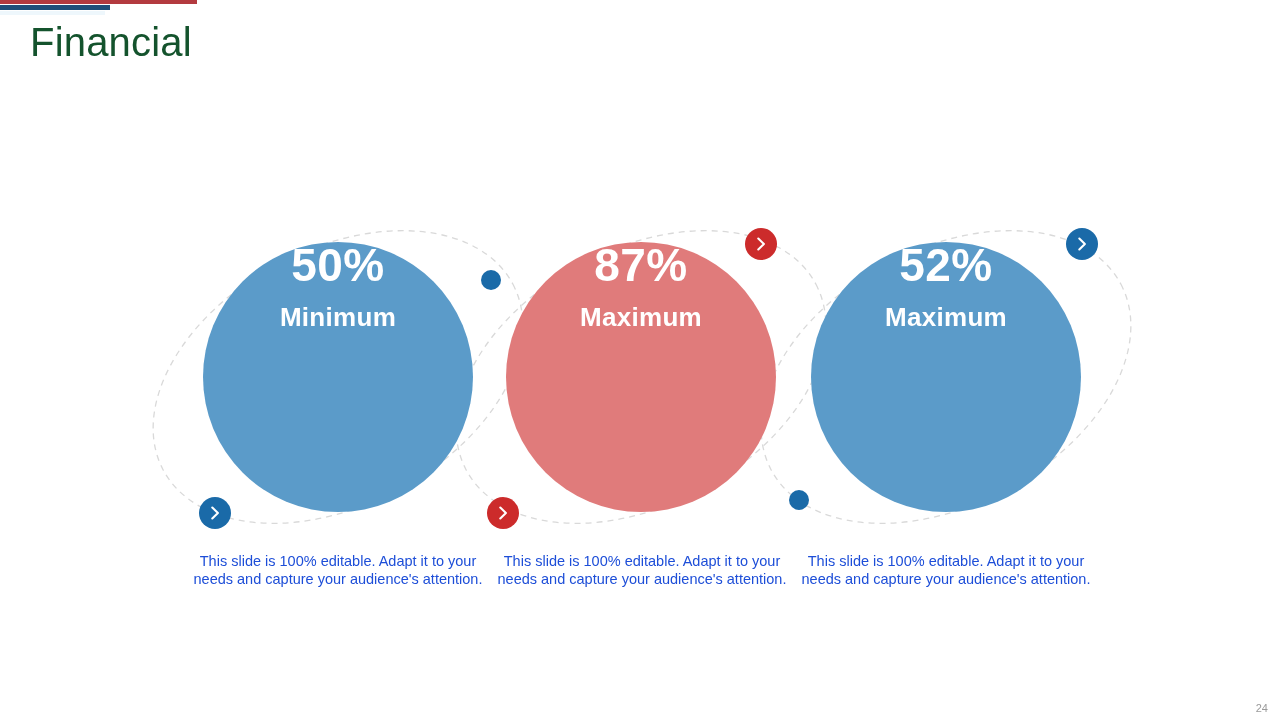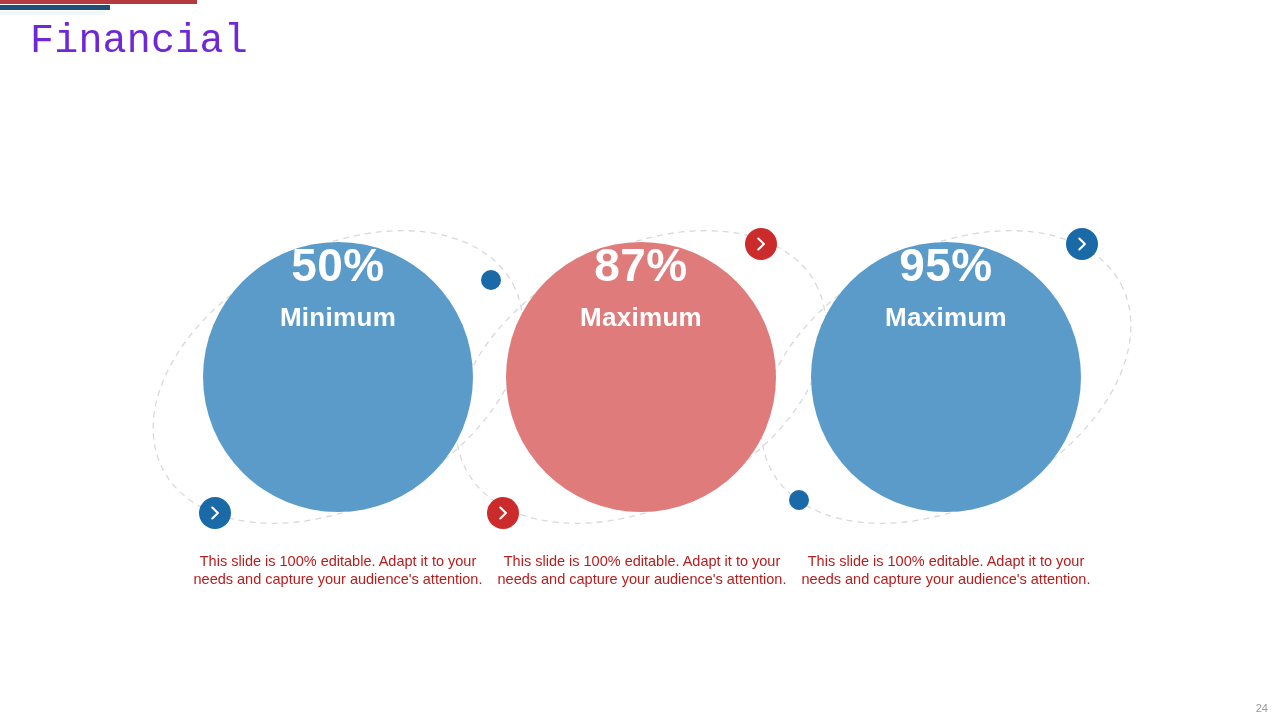--- a/index.html
+++ b/index.html
@@ -21,24 +21,23 @@
   .bar-red   { top:0px;  width:197px; height:4px;  background:#b33a3f; }
   .bar-navy  { top:5px;  width:110px; height:5px;  background:#1f4e79; }
   .bar-pale  { top:11px; width:105px; height:4px;  background:#eef7fc; }
 
   
   .page-title {
     position:absolute;
     left:30px; top:20px;
     font-size:40px;
     font-weight:400;
-    color:#6d28d9;
+    color:#14532d;
     letter-spacing:0.2px;
     line-height:1.1;
-    font-family:Liberation Mono, monospace;
   }
 
   
   .orbit-layer {
     position:absolute;
     left:0; top:0;
     width:1280px; height:720px;
     pointer-events:none;
   }
 
@@ -100,21 +99,21 @@
   .dot-2 { left:789px; top:490px; width:20px; height:20px; }
 
   
   .caption {
     position:absolute;
     top:553px;
     width:290px;
     text-align:center;
     font-size:14.5px;
     line-height:17.5px;
-    color:#b91c1c;
+    color:#1d4ed8;
   }
   .caption-1 { left:193px; }
   .caption-2 { left:497px; }
   .caption-3 { left:801px; }
 
   
   .page-number {
     position:absolute;
     right:12px; bottom:6px;
     font-size:11px;
@@ -145,21 +144,21 @@
     <div class="circle-pct">50%</div>
     <div class="circle-label">Minimum</div>
   </div>
 
   <div class="circle circle-2">
     <div class="circle-pct">87%</div>
     <div class="circle-label">Maximum</div>
   </div>
 
   <div class="circle circle-3">
-    <div class="circle-pct">95%</div>
+    <div class="circle-pct">52%</div>
     <div class="circle-label">Maximum</div>
   </div>
 
   <div class="badge badge-blue badge-b1">
     <svg width="16" height="16" viewBox="0 0 16 16" aria-hidden="true">
       <path d="M5.3 2.6 L10.9 8 L5.3 13.4" fill="none" stroke="#ffffff" stroke-width="2.1" stroke-linecap="round" stroke-linejoin="round"></path>
     </svg>
   </div>
   <div class="badge badge-red badge-r1">
     <svg width="16" height="16" viewBox="0 0 16 16" aria-hidden="true">

